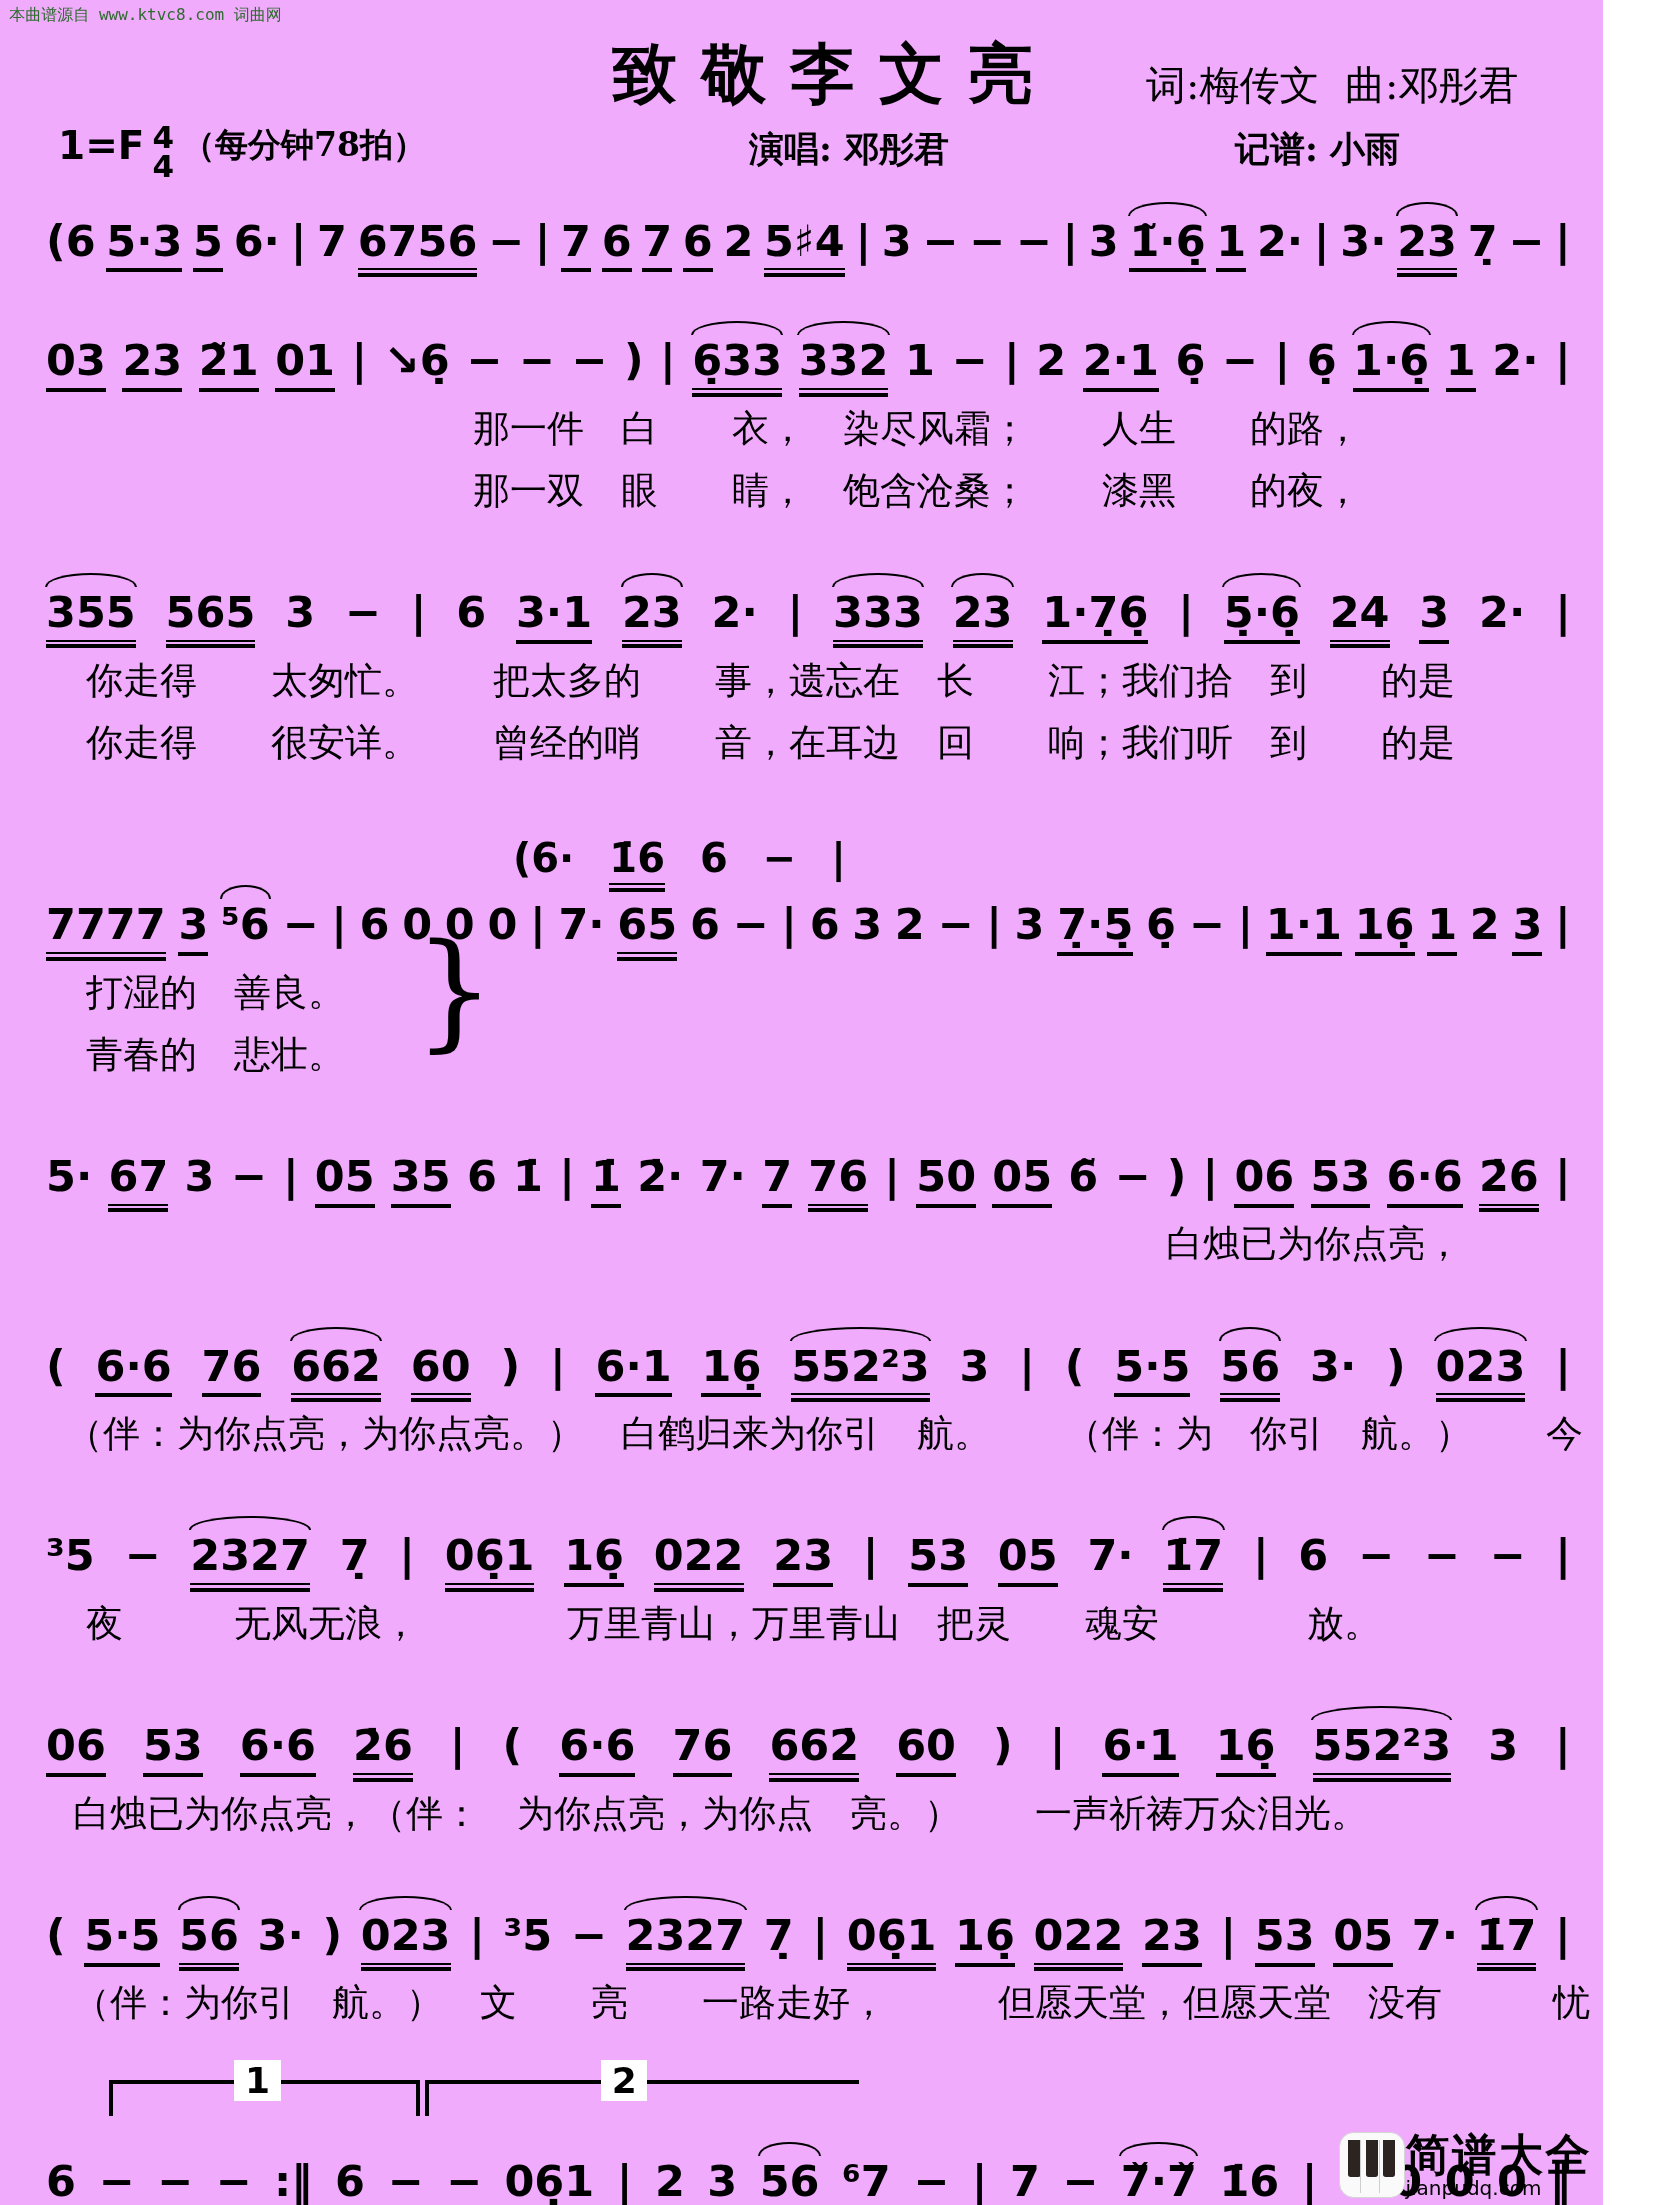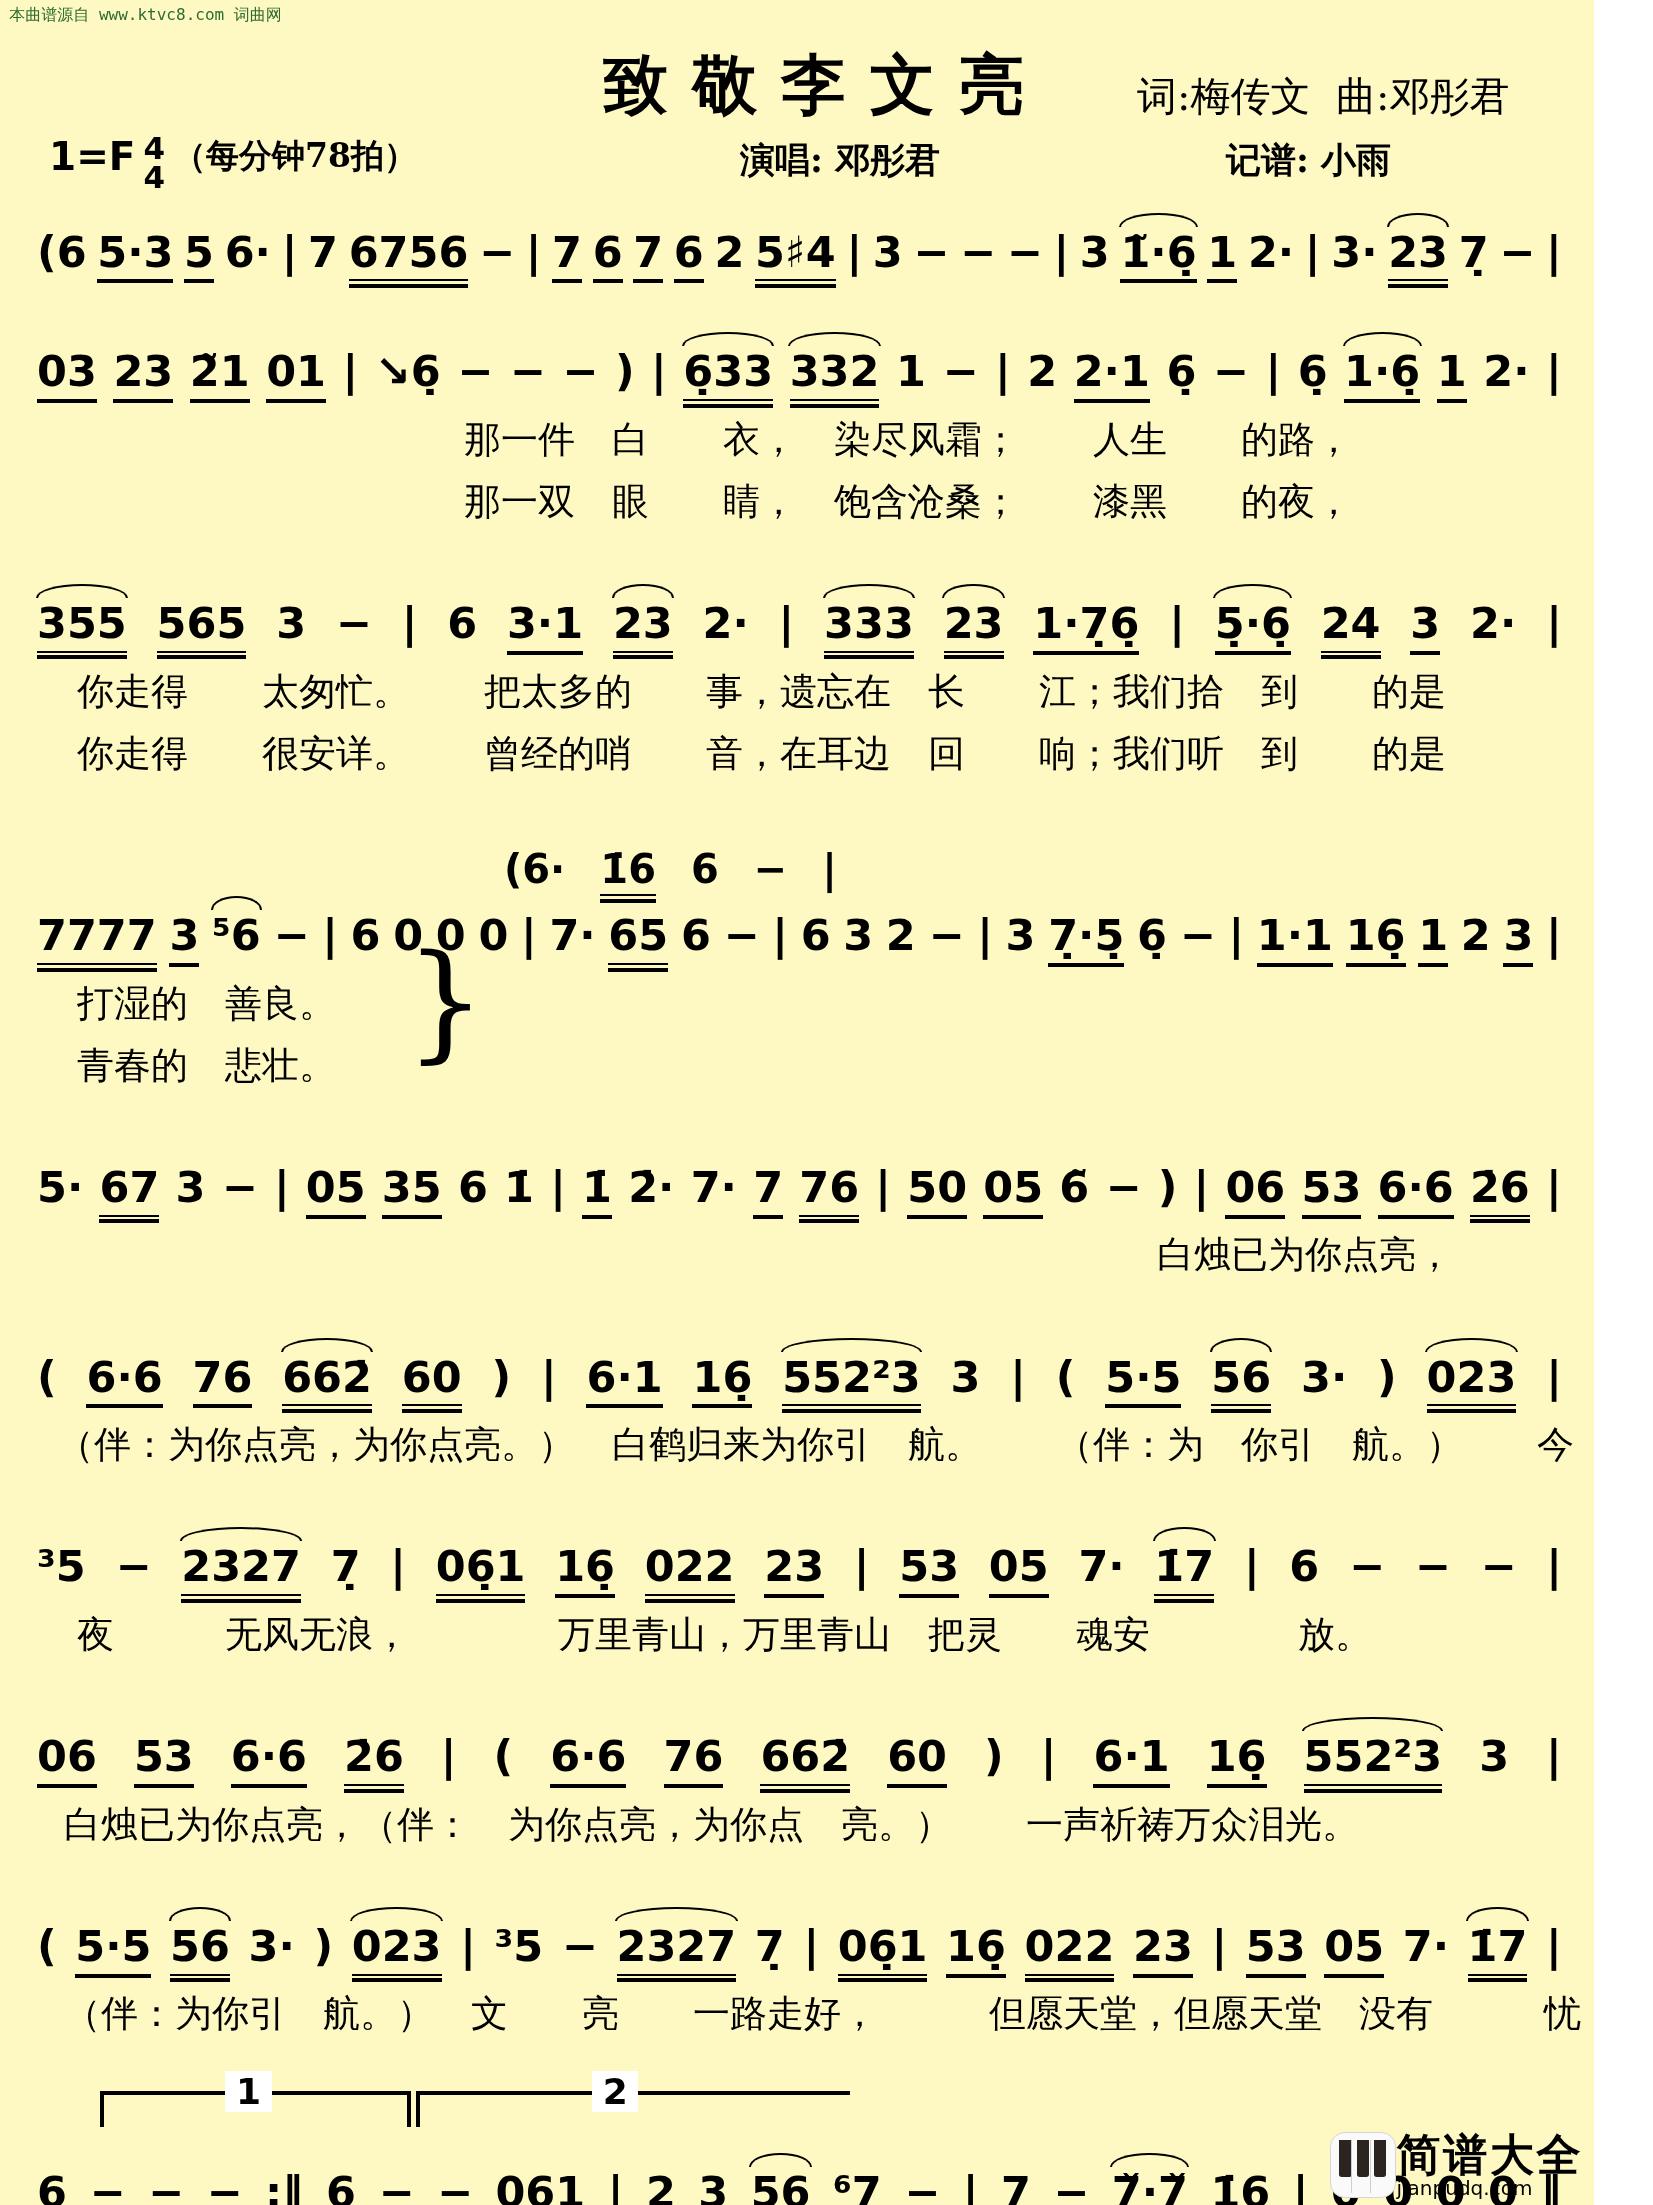--- a/index.html
+++ b/index.html
@@ -1,20 +1,20 @@
 <!DOCTYPE html>
 <html style="font-size:10.7px"><head>
 <meta charset="utf-8">
 <style>
   html,body{margin:0;padding:0;background:#fff;color:#000;}
-  .page{position:relative;width:1594px;height:2205px;background:#fef9c3;overflow:hidden;
-        font-family:"DejaVu Sans",sans-serif;}
+  .page{position:relative;width:1594px;height:2205px;background:#f0abfc;overflow:hidden;
+        font-family:"DejaVu Sans",sans-serif;padding-left:9px;}
   .watermark{position:absolute;left:9.3px;top:5.3px;font-size:16px;color:#2e6b2e;
              font-family:"DejaVu Sans Mono",monospace;white-space:pre;}
-  .title-row{position:relative;margin-top:41px;height:80px;}
+  .title-row{position:relative;margin-top:30px;height:80px;}
   .title{position:absolute;left:603px;top:0;font-size:65px;font-weight:bold;letter-spacing:24px;
          font-family:"DejaVu Serif",serif;white-space:pre;}
   .credits{position:absolute;left:1137px;top:28px;font-size:40px;font-weight:normal;
            font-family:"DejaVu Serif",serif;white-space:pre;}
   .meta-row{position:relative;height:73px;margin-top:9.3px;font-weight:bold;}
   .keysig{position:absolute;left:49px;top:4px;font-size:39px;display:flex;align-items:flex-start;}
   .meter{display:inline-flex;flex-direction:column;line-height:.92;font-size:31px;margin:0 8px;
          text-align:center;font-weight:bold;}
   .tempo{font-size:33px;font-family:"DejaVu Serif",serif;white-space:pre;}
   .singer{position:absolute;left:740px;top:6.7px;font-size:35px;font-family:"DejaVu Serif",serif;white-space:pre;}

